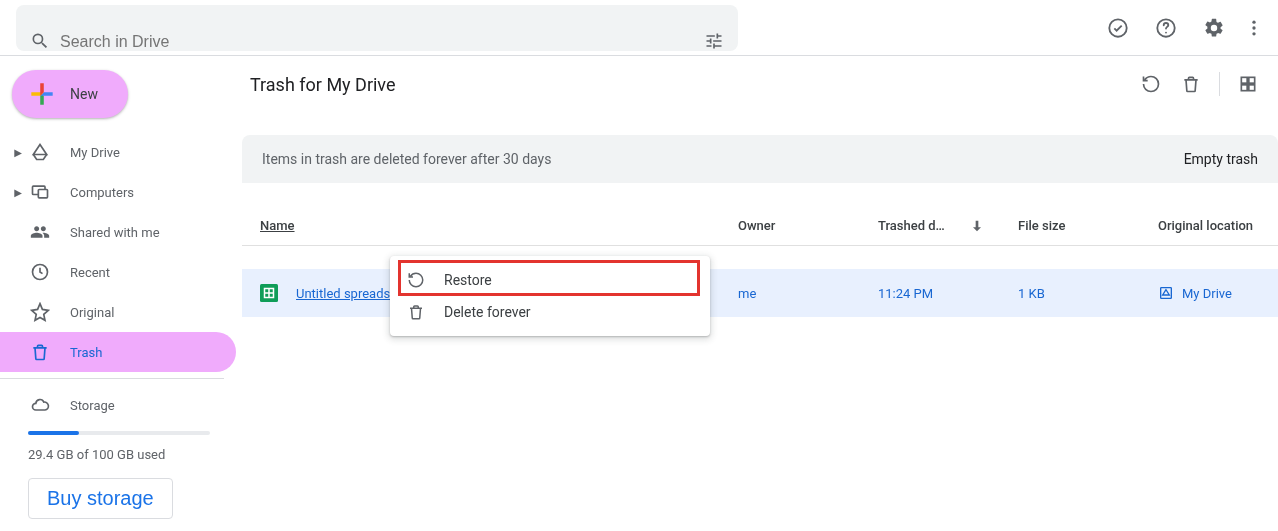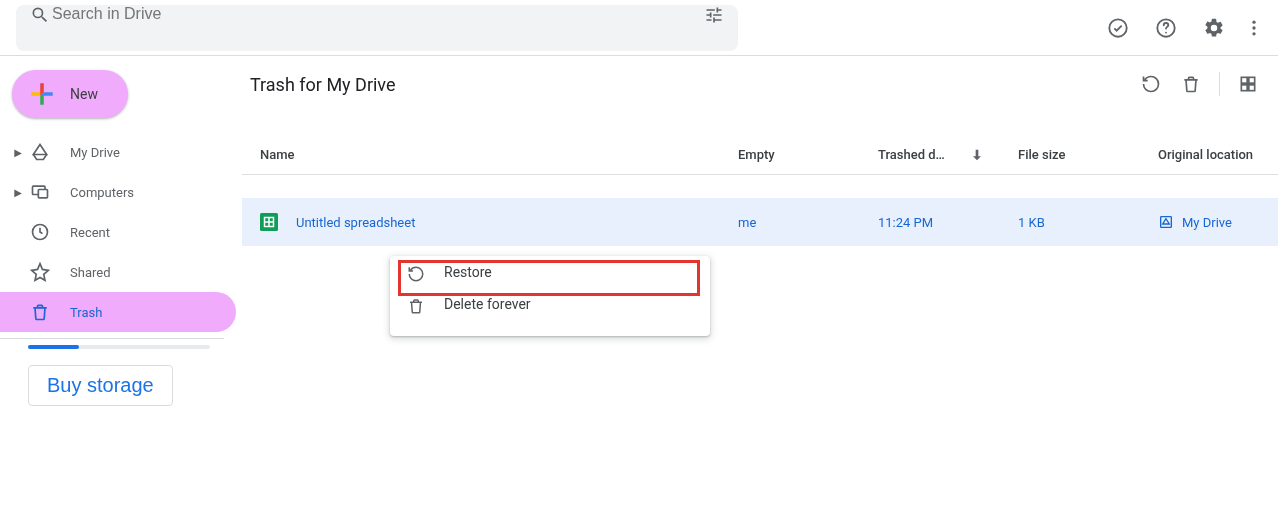--- a/index.html
+++ b/index.html
@@ -2,21 +2,21 @@
 <html><head>
   <meta charset="utf-8">
   <style>
     * { box-sizing: border-box; margin: 0; padding: 0; }
     html, body { width: 1278px; height: 531px; font-family: Roboto, Arial, sans-serif; font-size: 13px; color: #3c4043; background: #fff; overflow: hidden; }
 
     
     .topbar { height: 56px; display: flex; align-items: center; border-bottom: 1px solid #dadce0; padding: 0 8px 0 16px; }
     .logo-wrap { display: flex; align-items: center; gap: 8px; width: 238px; flex: 0 0 238px; }
     .app-name { font-size: 22px; color: #5f6368; }
-    .search { flex: 0 0 722px; height: 46px; background: #f1f3f4; border-radius: 8px; display: flex; align-items: flex-start; padding: 0 14px; gap: 2px; color: #5f6368; }
+    .search { flex: 0 0 722px; height: 46px; background: #f1f3f4; border-radius: 8px; display: flex; align-items: flex-end; padding: 0 14px; gap: 10px; color: #5f6368; }
     .search input { flex: 1; border: none; background: transparent; font-size: 16px; color: #5f6368; outline: none; }
     .top-icons { margin-left: auto; display: flex; align-items: center; gap: 8px; padding-right: 4px;}
     .icon-btn { width: 40px; height: 40px; display: flex; align-items: center; justify-content: center; border-radius: 50%; color: #5f6368; }
 
     .body-area { display: flex; height: calc(100% - 56px); }
 
     
     .sidebar { width: 240px; flex: 0 0 240px; padding-top: 14px; }
     .new-btn { margin: 0 0 14px 12px; width: 116px; height: 48px; border-radius: 24px; display: flex; align-items: center; gap: 12px; padding-left: 14px; font-size: 14px; color: #3c4043; box-shadow: 0 1px 2px rgba(0,0,0,.2), 0 1px 3px 1px rgba(0,0,0,.08); background: #f0abfc; }
     .nav { padding: 0; }
@@ -35,33 +35,33 @@
     .main { flex: 1; display:flex; flex-direction:column; position:relative; min-width:0;gap:23px;}
     .page-header { height: 56px; display:flex; align-items:center; padding-left: 10px; padding-right: 10px;}
     .page-title { font-size: 18px; color: #202124; }
     .hdr-icons { margin-left:auto; display:flex; align-items:center;}
     .hdr-icons .sep { width:1px; height:24px; background:#dadce0; margin:0 8px;}
     .info-banner { height: 48px; background:#f1f3f4; border-radius:8px 8px 0 0; margin-left: 2px; display:flex; align-items:center; padding:0 20px; font-size:14px; color:#5f6368;}
     .info-banner .empty-link { margin-left:auto; color:#202124;}
 
     .list-header { height:40px; border-bottom:1px solid #e0e0e0; display:flex; align-items:center; margin-left: 2px; font-size:13px; color:#3c4043; font-weight:500;}
     .list-header > div, .row > div { overflow:hidden; white-space:nowrap; text-overflow:ellipsis;}
-    .col-name  { flex: 1 1 auto; min-width:0; padding-left: 18px;}
+    .col-name  { flex: 1 1 auto; min-width:0; padding-left: 18px; text-decoration: underline;}
     .col-owner { flex: 0 0 140px; }
     .col-date  { flex: 0 0 140px; display:flex; align-items:center; gap:24px;}
     .col-size  { flex: 0 0 140px; }
     .col-loc   { flex: 0 0 120px; display:flex; align-items:center; gap:8px;}
     .group-label { padding: 18px 0 10px 18px; font-size:13px; color:#3c4043; font-weight:500;}
 
     .row { height:48px; display:flex; align-items:center; background:#e8f0fe; color:#1967d2; margin-left:2px;}
     .row .col-name { display:flex; align-items:center; gap:18px;}
 
     
     .ctx { position:absolute; left:150px; top:200px; width:320px; background:#fff; border-radius:4px; box-shadow: 0 2px 6px 2px rgba(60,64,67,.15), 0 1px 2px rgba(60,64,67,.3); padding:8px 0;}
-    .ctx-item { height:32px; display:flex; align-items:flex-start; gap:18px; padding:0 16px; font-size:14px; color:#3c4043;}
+    .ctx-item { height:32px; display:flex; align-items:center; gap:18px; padding:0 16px; font-size:14px; color:#3c4043;}
     .ctx-item .ci-icon { width:20px; height:20px; display:flex; align-items:center; justify-content:center; color:#5f6368;}
     .highlight-box { position:absolute; border:3px solid #e3342f; pointer-events:none;}
 
     svg { display:block; }
   </style>
 </head>
 <body>
 
 <div class="topbar">
 
@@ -140,52 +140,71 @@
           <svg width="20" height="20" viewBox="0 0 24 24" fill="none" stroke="#5f6368" stroke-width="2">
               <rect x="3" y="5" width="15" height="10" rx="1"></rect>
               <rect x="10" y="9" width="11" height="10" rx="1" fill="#fff"></rect>
             </svg>
         </span>
         <span>Computers</span>
       </div>
       <div class="nav-item">
         <span class="caret"></span>
         <span class="nav-icon">
+          <svg width="20" height="20" viewBox="0 0 24 24" fill="#5f6368">
+              <path d="M16 11c1.66 0 3-1.34 3-3s-1.34-3-3-3-3 1.34-3 3 1.34 3 3 3zm-8 0c1.66 0 3-1.34 3-3S9.66 5 8 5 5 6.34 5 8s1.34 3 3 3zm0 2c-2.33 0-7 1.17-7 3.5V19h14v-2.5C15 14.17 10.33 13 8 13zm8 0c-.29 0-.62.02-.97.05 1.16.84 1.97 1.97 1.97 3.45V19h6v-2.5c0-2.33-4.67-3.5-7-3.5z"></path>
+            </svg>
+        </span>
+        <span>Shared with me</span>
+      </div>
+      <div class="nav-item">
+        <span class="caret"></span>
+        <span class="nav-icon">
           <svg width="20" height="20" viewBox="0 0 24 24" fill="none" stroke="#5f6368" stroke-width="2">
               <circle cx="12" cy="12" r="9"></circle>
               <path d="M12 7v5l3 2"></path>
             </svg>
         </span>
         <span>Recent</span>
       </div>
       <div class="nav-item">
         <span class="caret"></span>
         <span class="nav-icon">
           <svg width="20" height="20" viewBox="0 0 24 24" fill="none" stroke="#5f6368" stroke-width="2">
               <path d="M12 2l2.9 6.9L22 10l-5.5 4.9L18 22l-6-3.5L6 22l1.5-7.1L2 10l7.1-1.1z"></path>
             </svg>
         </span>
-        <span>Shared</span>
+        <span>Original</span>
       </div>
       <div class="nav-item active">
         <span class="caret"></span>
         <span class="nav-icon">
           <svg width="20" height="20" viewBox="0 0 24 24" fill="none" stroke="#1967d2" stroke-width="2">
               <path d="M4 7h16M9 7V5a1 1 0 011-1h4a1 1 0 011 1v2M6 7l1 13a1 1 0 001 1h8a1 1 0 001-1l1-13"></path>
             </svg>
         </span>
         <span>Trash</span>
       </div>
     </div>
 
     <div class="nav-divider"></div>
 
+    <div class="nav-item" style="margin-top:4px">
+      <span class="caret"></span>
+      <span class="nav-icon">
+        <svg width="20" height="20" viewBox="0 0 24 24" fill="none" stroke="#5f6368" stroke-width="2">
+            <path d="M18 18H7a4 4 0 010-8 5 5 0 019.6-1.5A3.5 3.5 0 0118 18z"></path>
+          </svg>
+      </span>
+      <span>Storage</span>
+    </div>
     <div class="storage-bar-track">
       <div class="storage-bar-fill"></div>
     </div>
+    <div class="storage-text">29.4 GB of 100 GB used</div>
     <button class="buy-btn">Buy storage</button>
   </div>
 
   <div class="main">
     <div class="page-header">
       <span class="page-title">Trash for My Drive</span>
       <div class="hdr-icons">
         <span class="icon-btn">
           <svg width="20" height="20" viewBox="0 0 24 24" fill="none" stroke="#5f6368" stroke-width="2">
               <path d="M3 12a9 9 0 109-9 9 9 0 00-7.5 4M3 3v5h5"></path>
@@ -201,24 +220,28 @@
           <svg width="20" height="20" viewBox="0 0 24 24" fill="none" stroke="#5f6368" stroke-width="2">
               <rect x="4" y="4" width="7" height="7"></rect>
               <rect x="13" y="4" width="7" height="7"></rect>
               <rect x="4" y="13" width="7" height="7"></rect>
               <rect x="13" y="13" width="7" height="7"></rect>
             </svg>
         </span>
       </div>
     </div>
 
+    <div class="info-banner">
+      <span>Items in trash are deleted forever after 30 days</span>
+      <span class="empty-link">Empty trash</span>
+    </div>
 
     <div class="list-header">
       <div class="col-name">Name</div>
-      <div class="col-owner">Empty</div>
+      <div class="col-owner">Owner</div>
       <div class="col-date">
         <span>Trashed d…</span>
         <span>
           <svg width="16" height="16" viewBox="0 0 24 24" fill="#5f6368">
               <path d="M12 20l-6-6h4V4h4v10h4z"></path>
             </svg>
         </span>
       </div>
       <div class="col-size">File size</div>
       <div class="col-loc">Original location</div>

